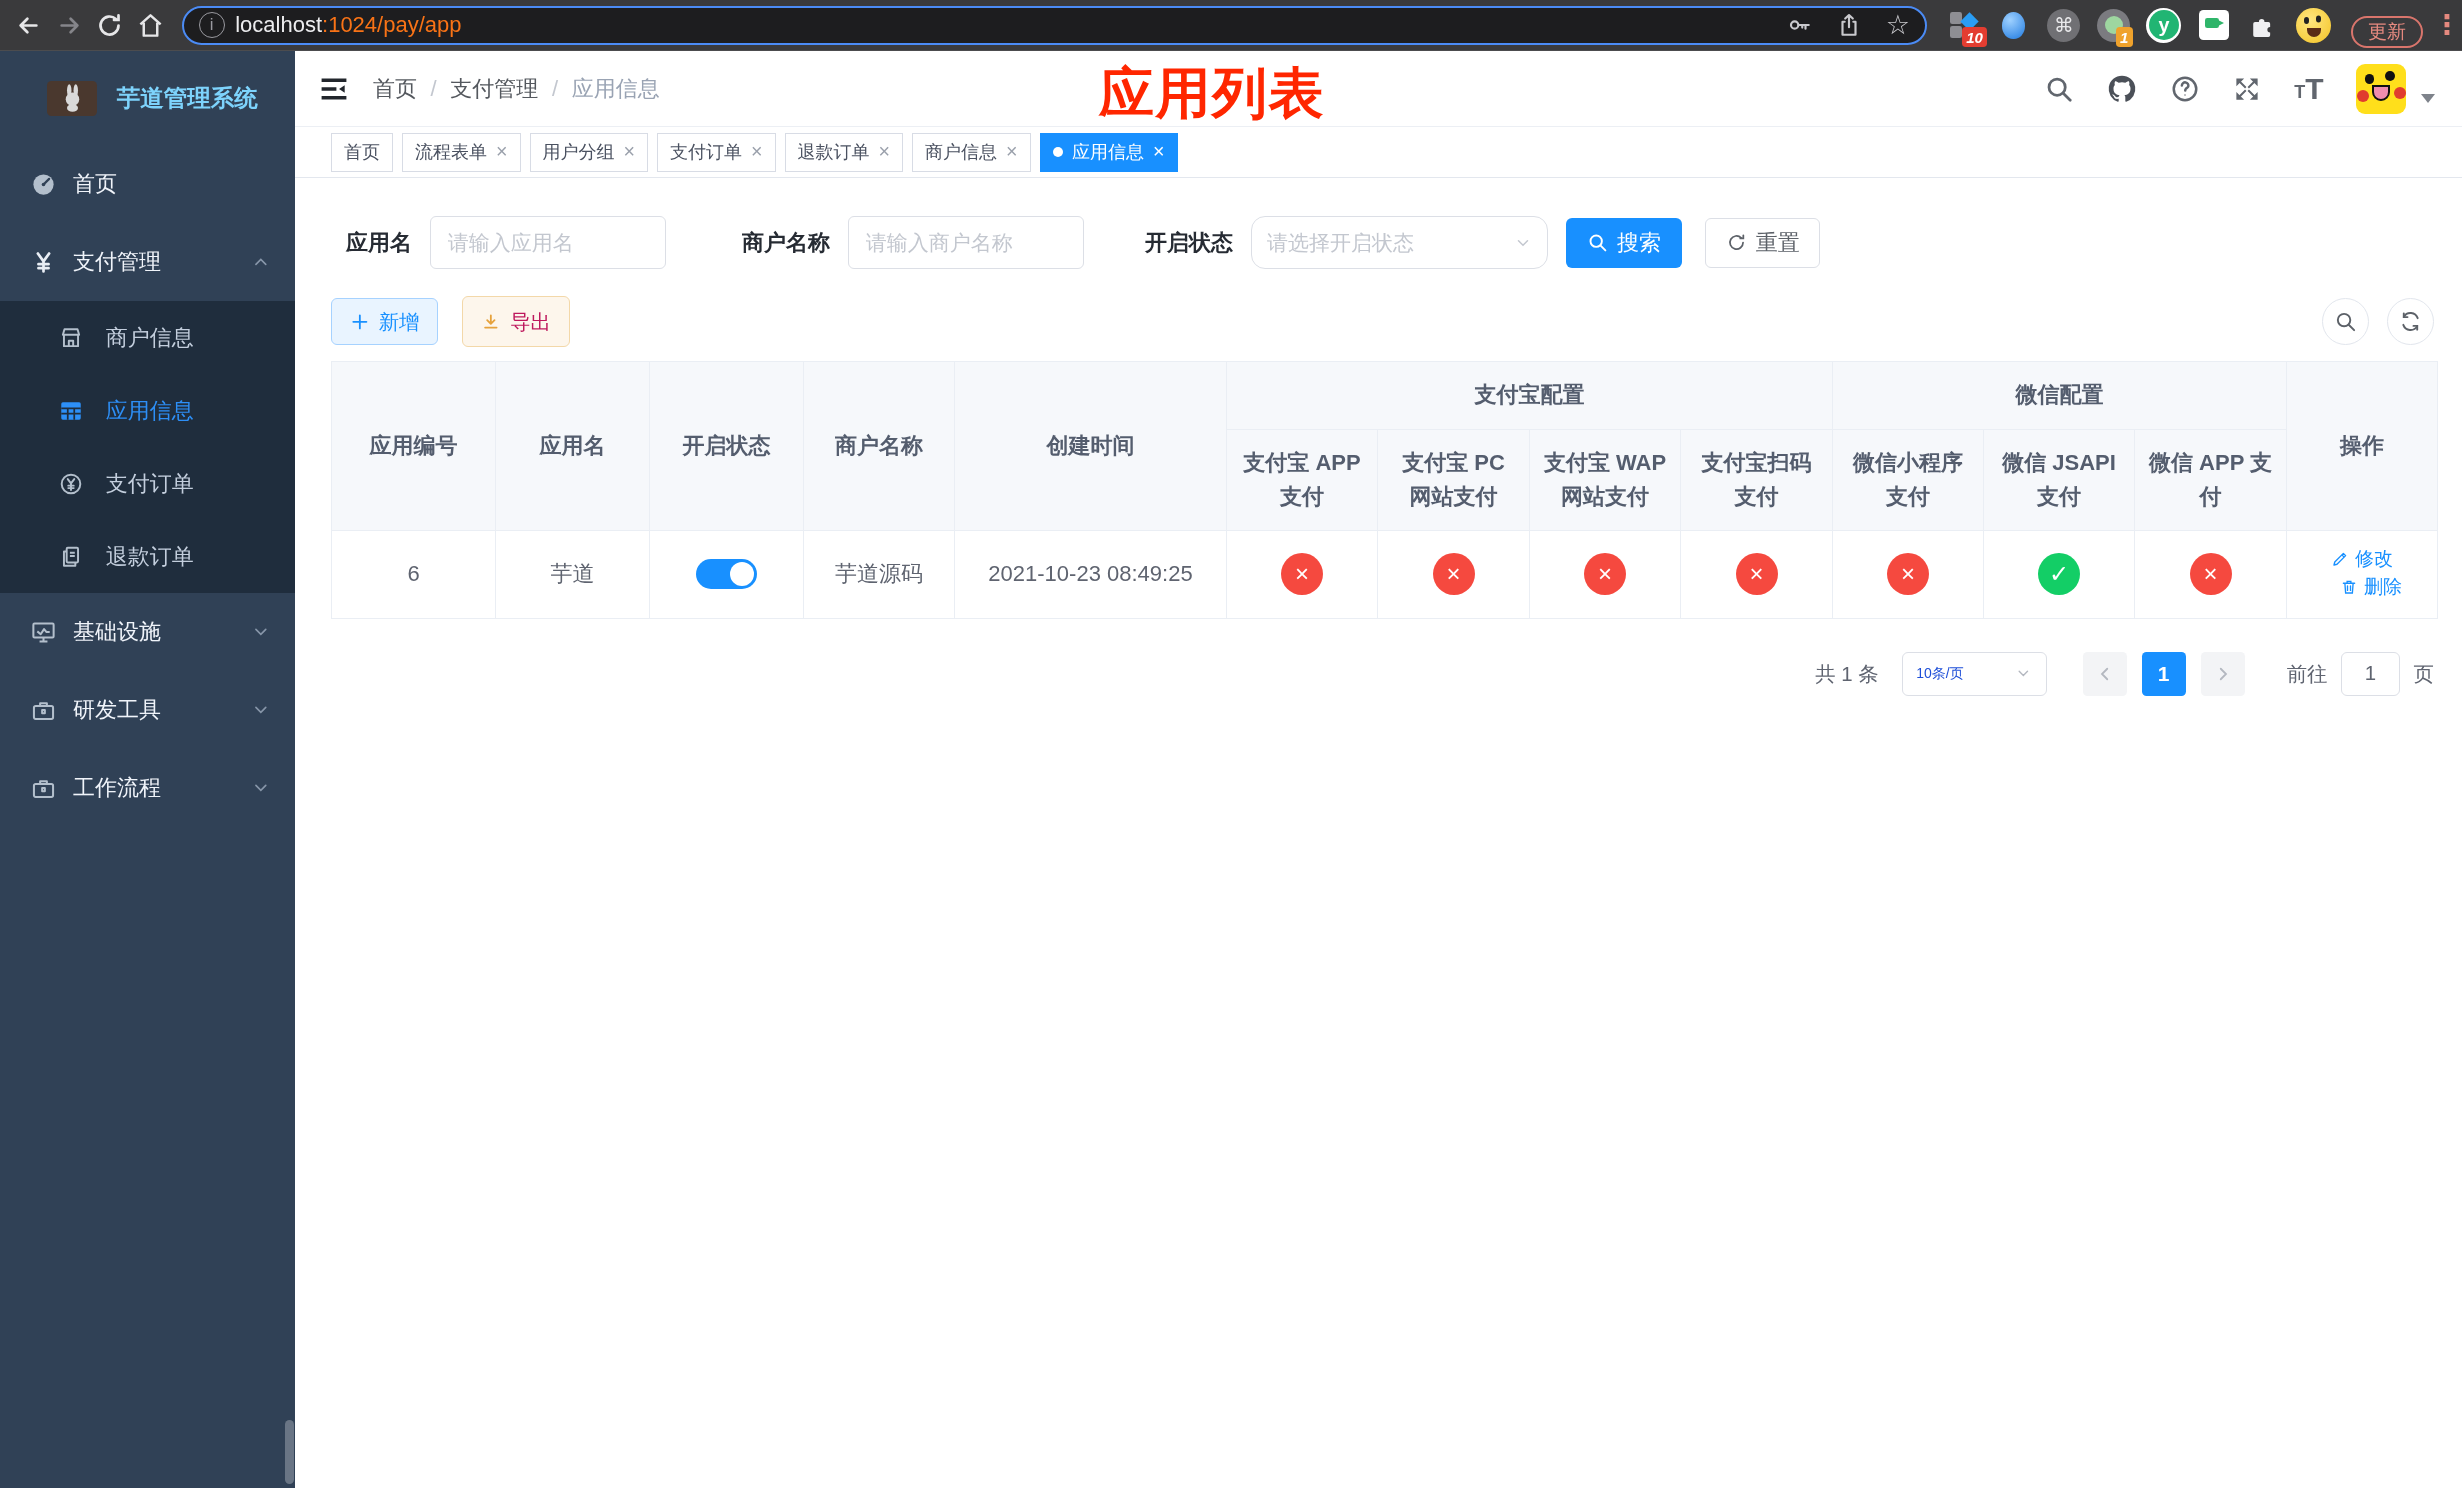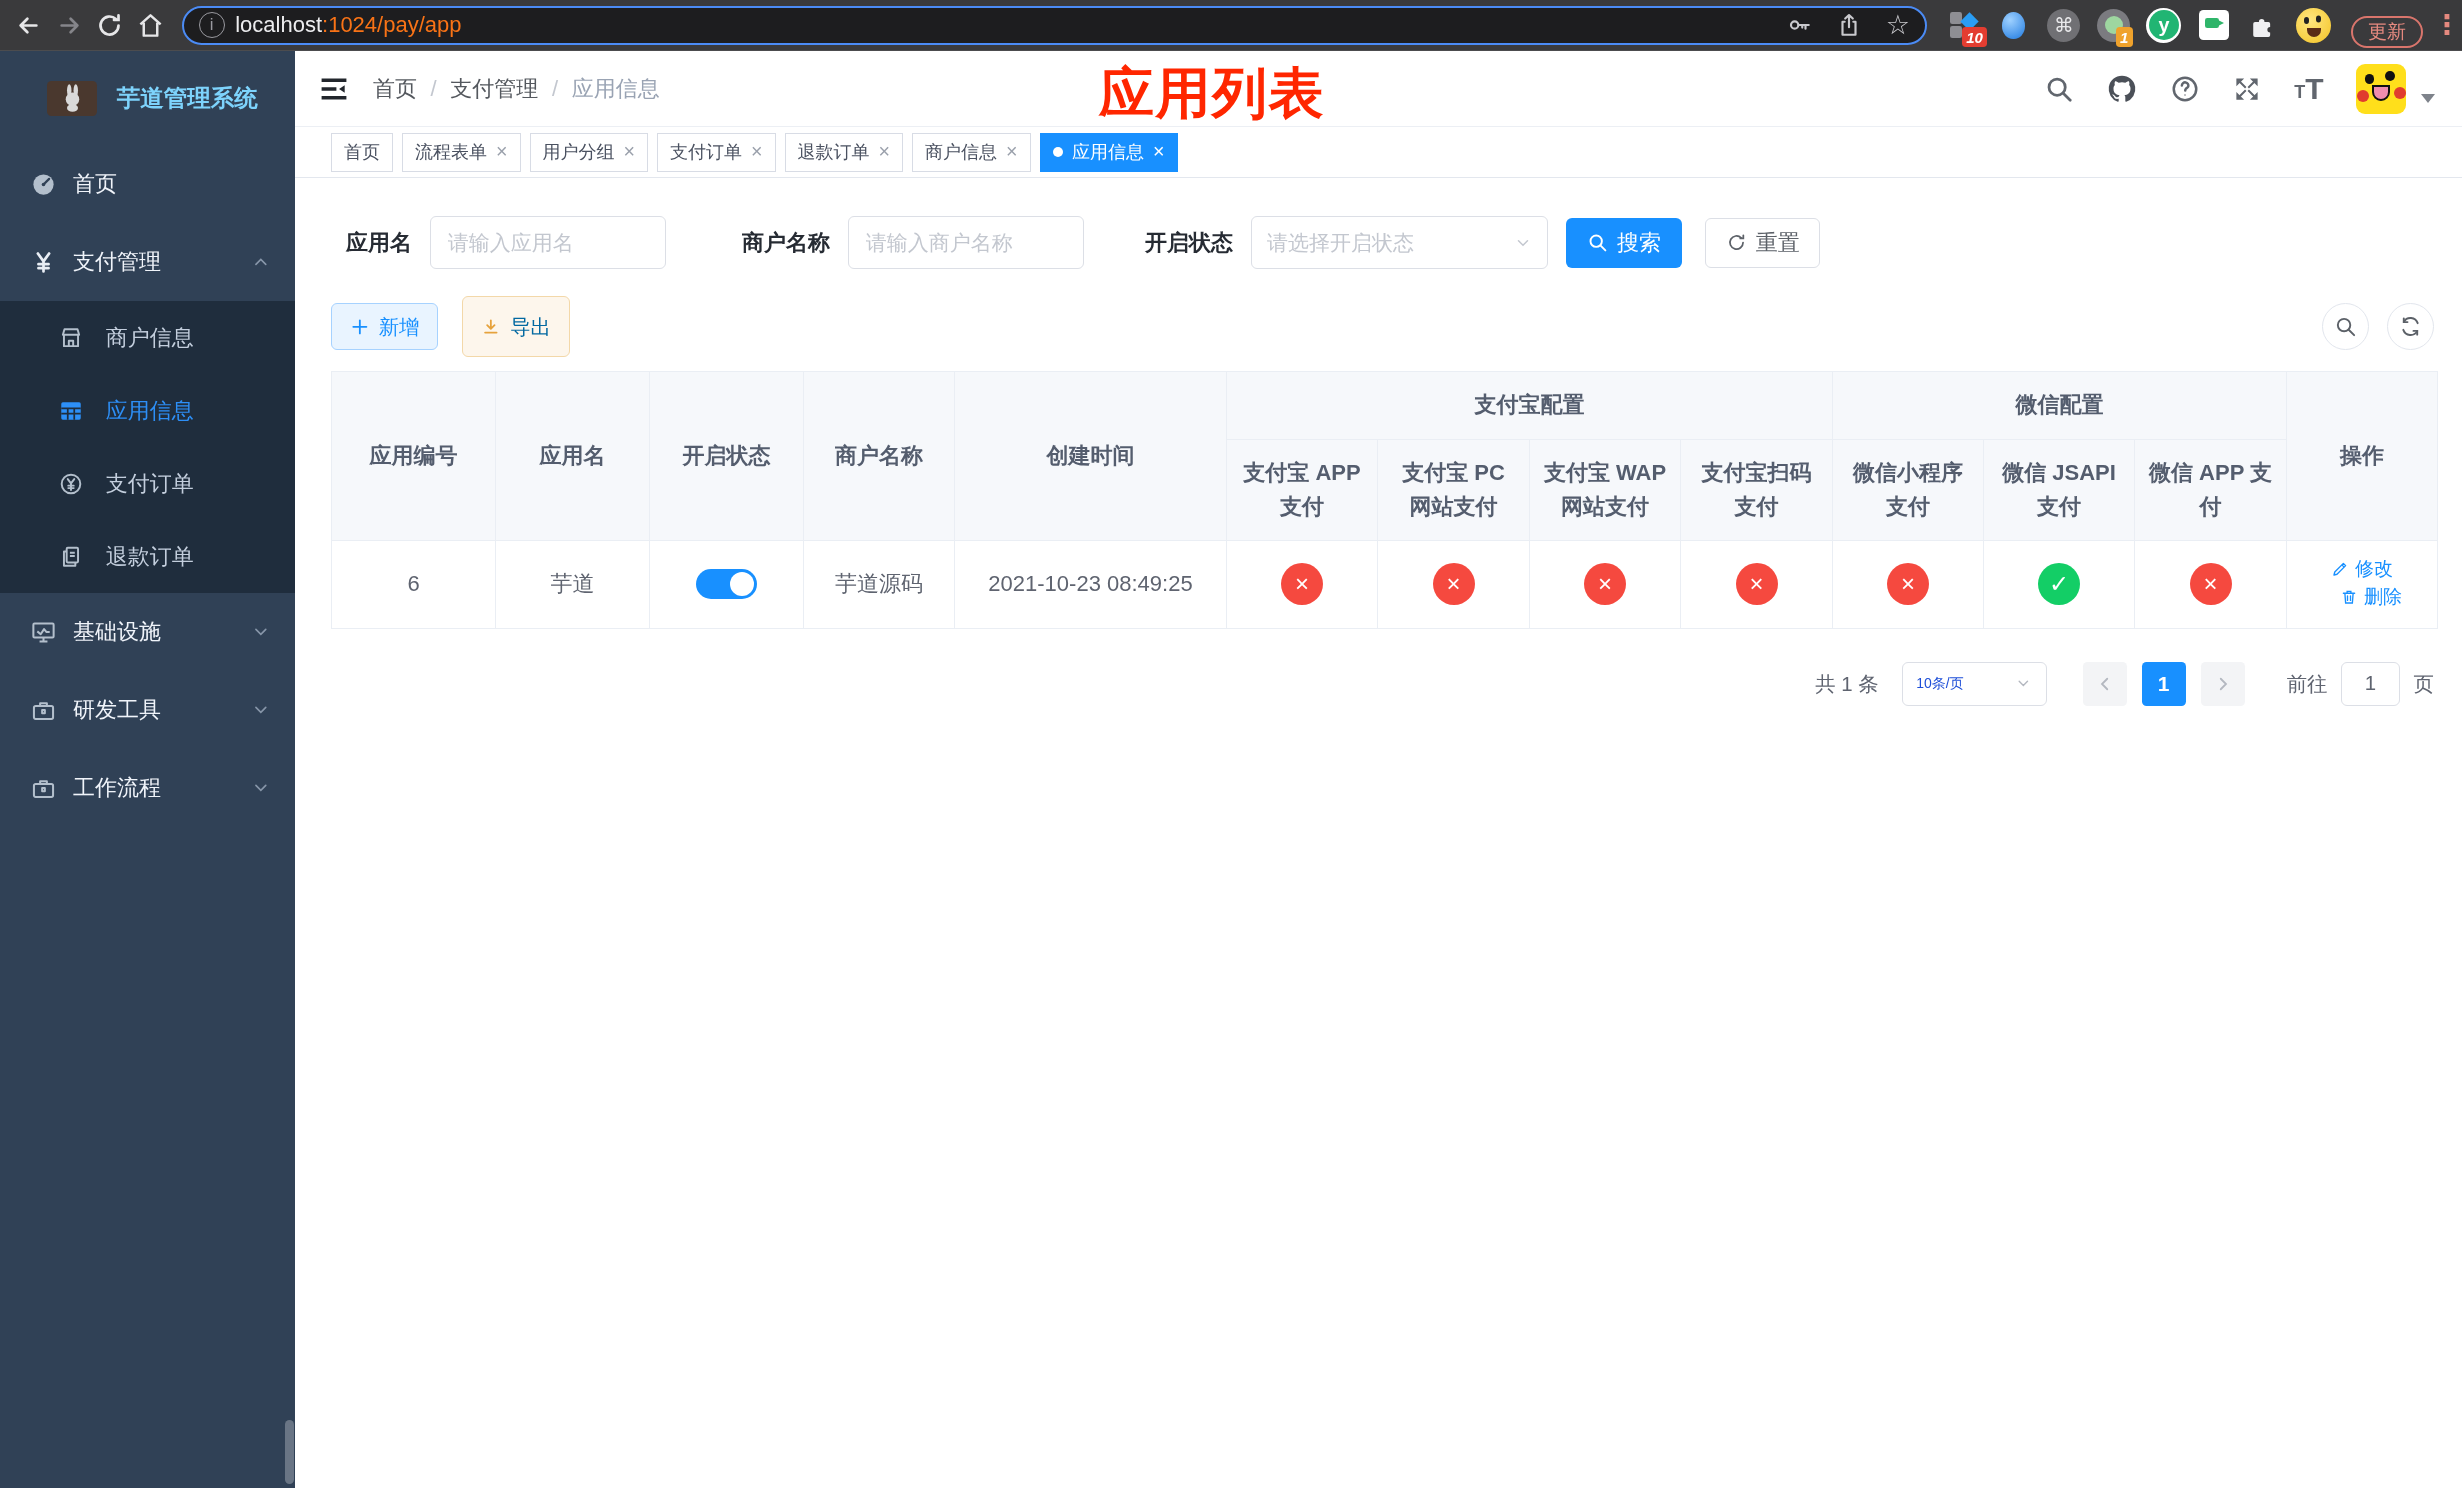--- a/index.html
+++ b/index.html
@@ -106,30 +106,30 @@
 
   .content{flex:1;padding:0 28px 0 36px;}
 
   .filter-row{margin-top:38px;margin-left:15px;display:flex;align-items:center;}
   .fg{display:flex;align-items:center;}
   .fg1{margin-right:76px;} .fg2{margin-right:61px;} .fg3{margin-right:18px;}
   .f-label{font-size:22px;font-weight:700;color:#262b33;margin-right:18px;white-space:nowrap;}
   .f-input{width:236px;height:53px;border:0.8px solid #dcdfe6;border-radius:6px;font-size:21px;
     padding:0 16.7px;color:#606266;background:#fff;outline:none;}
   .f-input::placeholder{color:#c3c7cf;}
-  .f-select{width:297px;height:53px;border:0.8px solid #dcdfe6;border-radius:6px;background:#fff;
+  .f-select{width:297px;height:53px;border:0.8px solid #dcdfe6;border-radius:14px;background:#fff;
     display:flex;align-items:center;justify-content:space-between;padding:0 15px;cursor:pointer;}
   .f-select .sel-text{font-size:21px;color:#c3c7cf;}
   .btn{display:inline-flex;align-items:center;gap:9px;border-radius:6px;font-size:22px;cursor:pointer;}
   .btn-search{height:50px;background:#1890ff;color:#fff;border:none;padding:0 21px;}
   .btn-reset{height:50px;background:#fff;border:0.8px solid #dcdfe6;color:#5c6168;padding:0 19.7px;margin-left:23px;}
 
   .action-row{margin-top:27px;display:flex;align-items:center;}
   .btn-add{height:47px;background:#e9f4ff;border:0.8px solid #a6d2ff;color:#1890ff;padding:0 18px;font-size:20.4px;}
-  .btn-export{height:61px;background:#fdf6ec;border:0.8px solid #f3d8a9;color:#0369a1;padding:0 18px;font-size:20.4px;margin-left:24px;}
+  .btn-export{height:51px;background:#fdf6ec;border:0.8px solid #f3d8a9;color:#be185d;padding:0 18px;font-size:20.4px;margin-left:24px;}
   .round-btns{margin-left:auto;display:flex;gap:18px;}
   .round-btn{width:47px;height:47px;border-radius:50%;border:0.8px solid #e2e6ed;background:#fff;
     display:flex;align-items:center;justify-content:center;color:#5c6168;cursor:pointer;}
 
   .table-wrap{margin-top:13.6px;}
   table{width:2103px;table-layout:fixed;border-collapse:collapse;font-size:22px;}
   th,td{border:0.8px solid #eaeef4;text-align:center;vertical-align:middle;padding:0 10.6px;}
   thead th{background:#f6f8fb;color:#545d6e;font-weight:700;}
   tr.group-row th{height:68px;}
   tr.leaf-row th{height:101px;line-height:1.55;}

